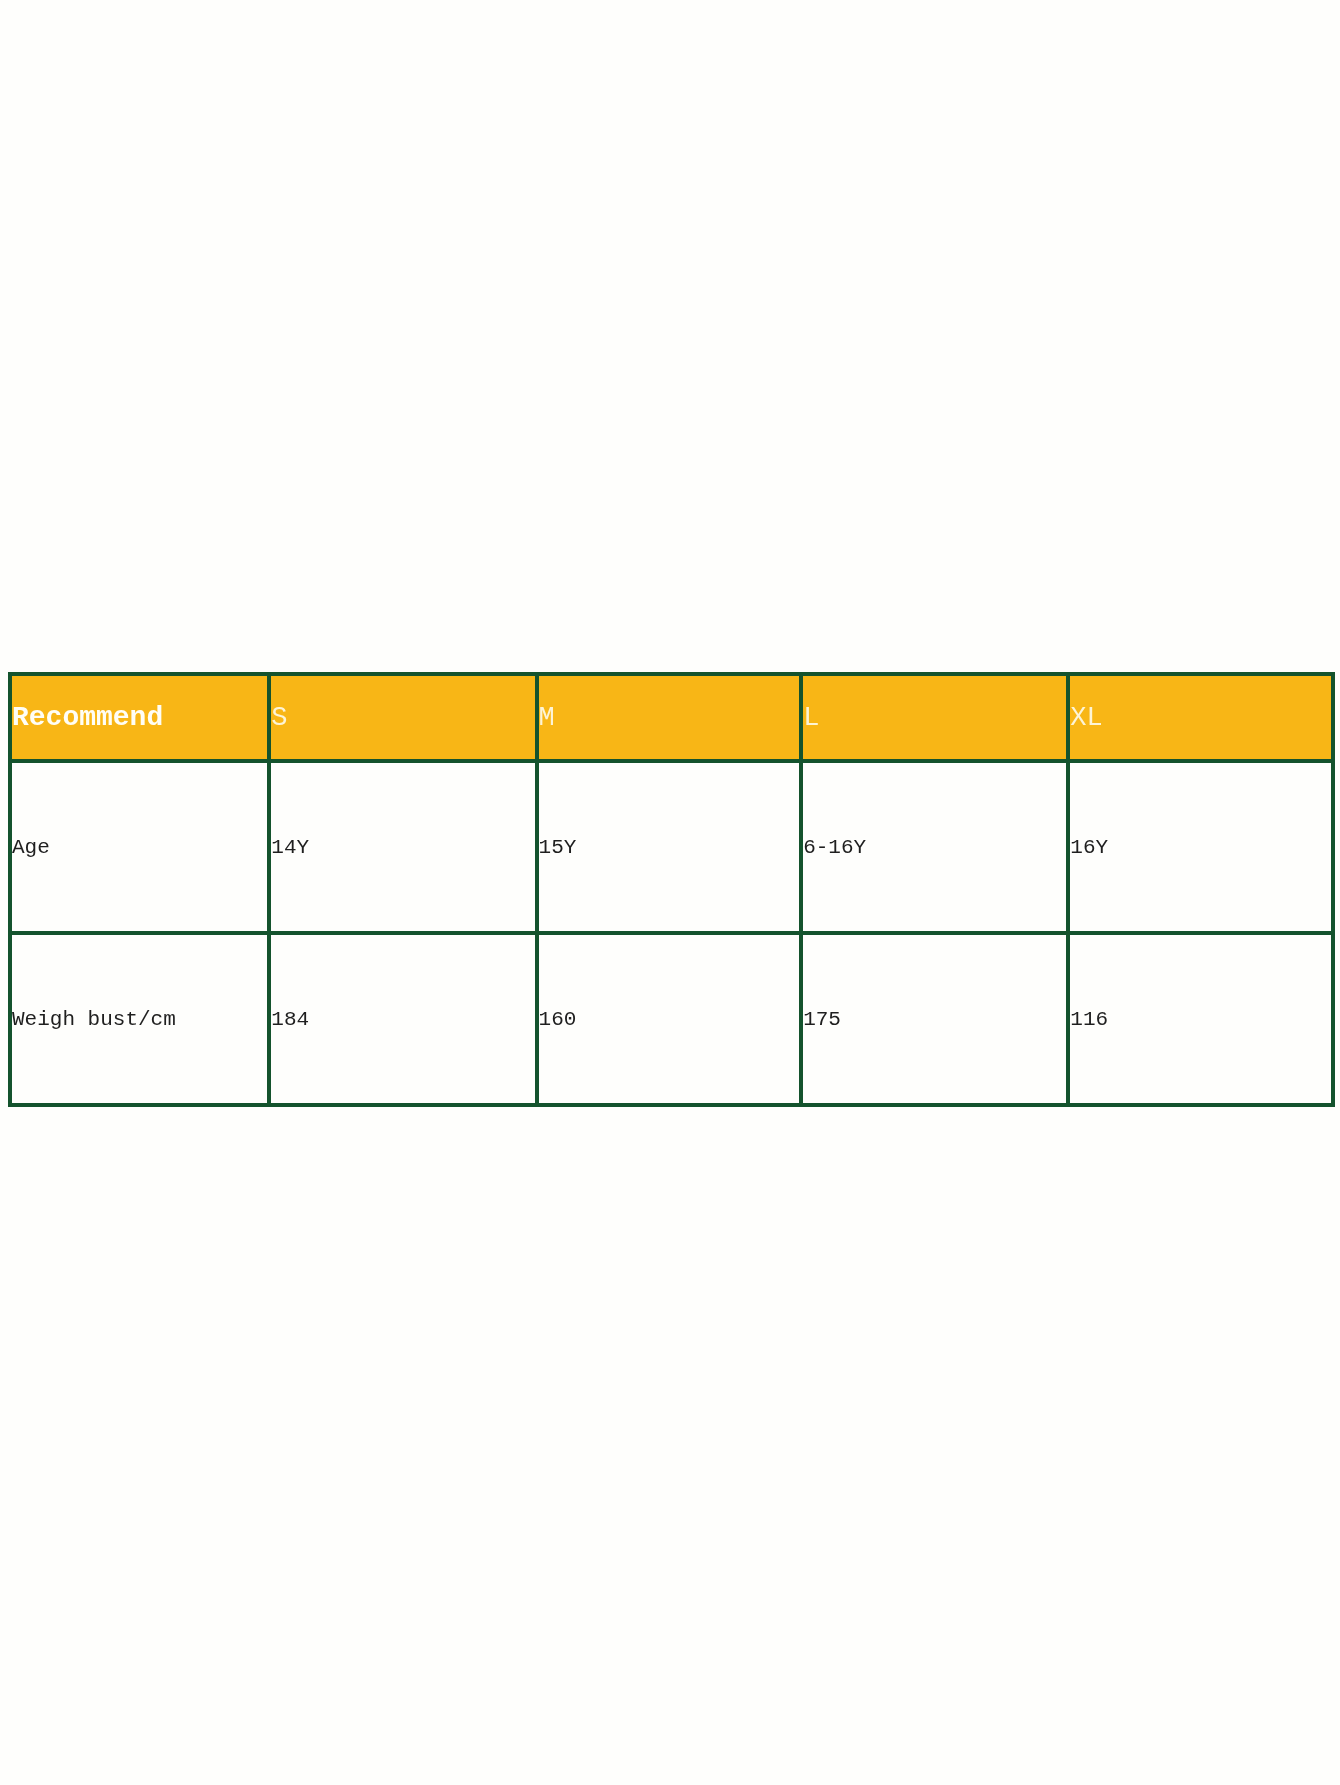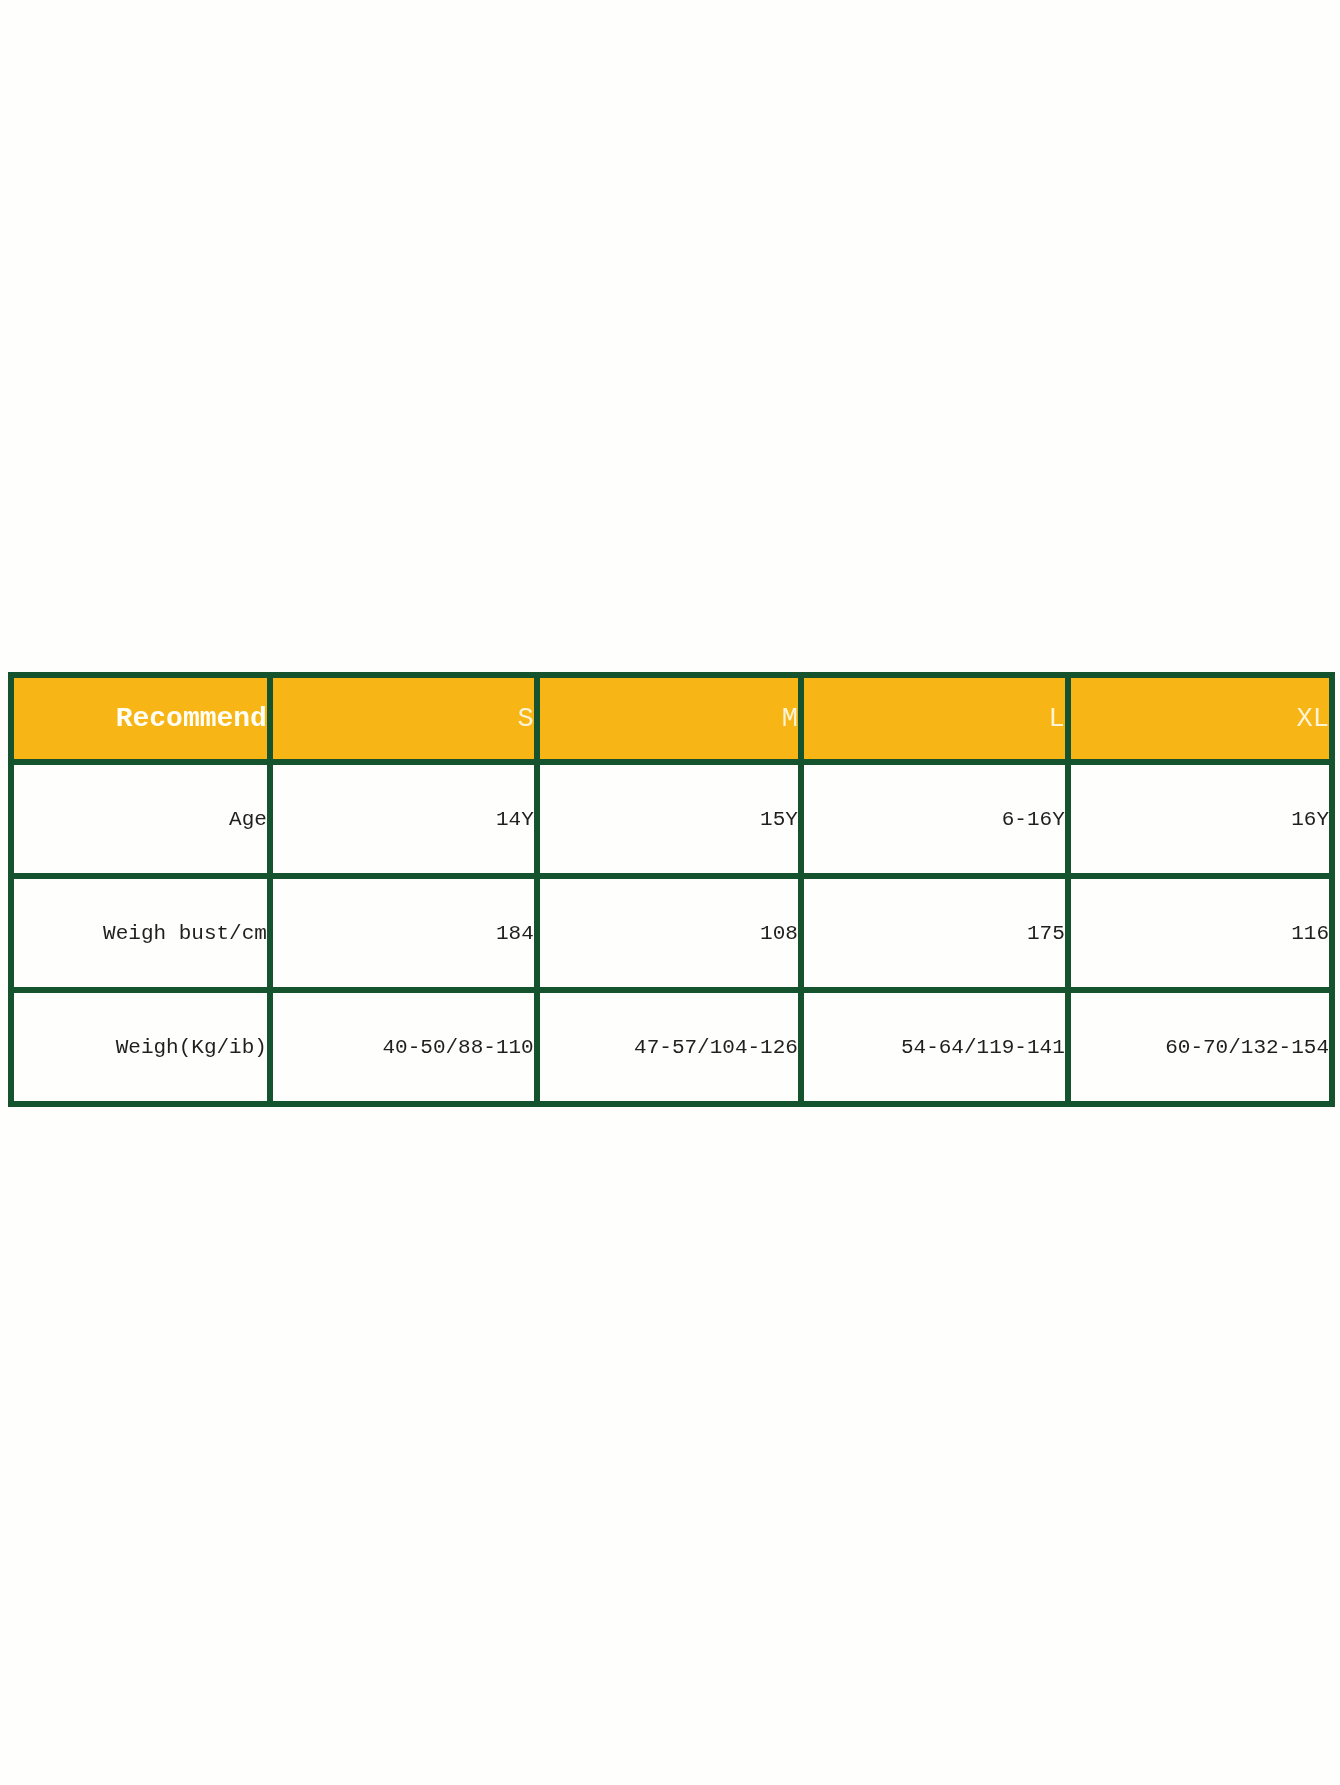--- a/index.html
+++ b/index.html
@@ -23,22 +23,22 @@
   }
   table.size-chart {
     width: 100%;
     height: 100%;
     border-collapse: collapse;
     table-layout: fixed;
     border: 3px solid #1B1711;
   }
   table.size-chart th,
   table.size-chart td {
-    border: 6px solid #14532d;
-    text-align: right;
+    border: 4px solid #14532d;
+    text-align: left;
     vertical-align: middle;
     padding: 0;
     overflow: hidden;
     white-space: nowrap;
   }
   table.size-chart tr {
     height: 87px;
   }
   th.hdr {
     background: #F8B616;
@@ -89,27 +89,20 @@
         <tr>
           <td class="cell">Age</td>
           <td class="cell">14Y</td>
           <td class="cell">15Y</td>
           <td class="cell">6-16Y</td>
           <td class="cell">16Y</td>
         </tr>
         <tr>
           <td class="cell">Weigh bust/cm</td>
           <td class="cell">184</td>
-          <td class="cell">108</td>
+          <td class="cell">160</td>
           <td class="cell">175</td>
           <td class="cell">116</td>
-        </tr>
-        <tr>
-          <td class="cell">Weigh(Kg/ib)</td>
-          <td class="cell">40-50/88-110</td>
-          <td class="cell">47-57/104-126</td>
-          <td class="cell">54-64/119-141</td>
-          <td class="cell">60-70/132-154</td>
         </tr>
       </tbody>
     </table>
   </div>
 </div>
 
 </body></html>

